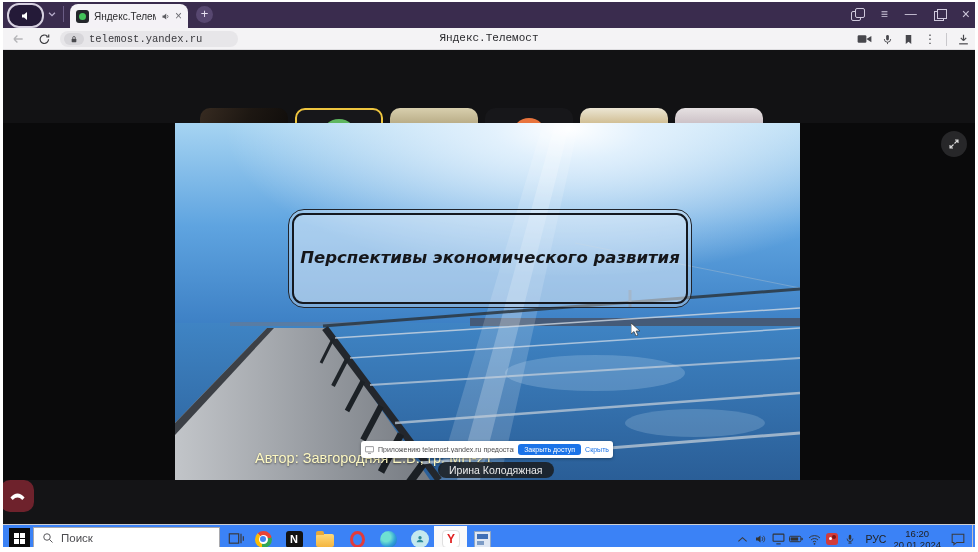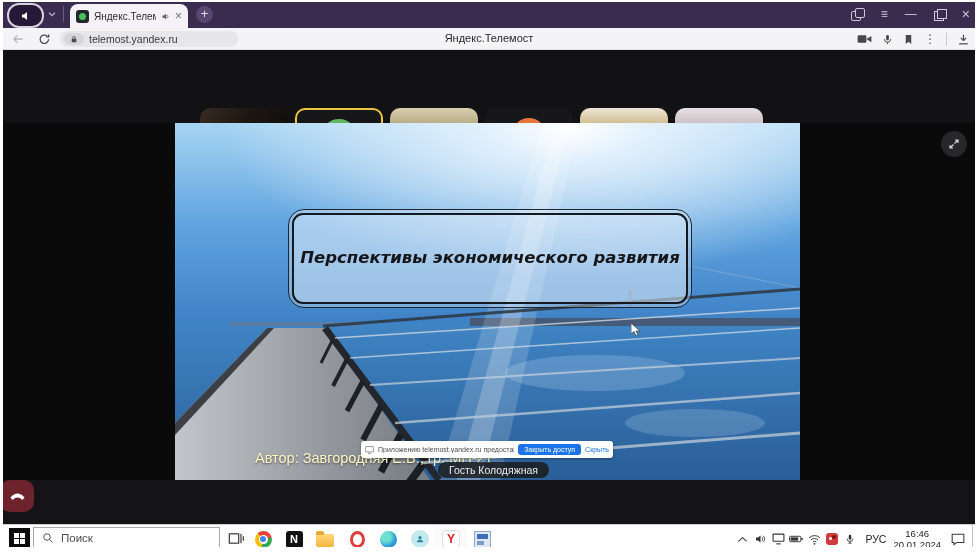--- a/index.html
+++ b/index.html
@@ -21,21 +21,21 @@
   .winicons{position:absolute;right:8px;top:0;height:28px;display:flex;align-items:center;gap:17px;color:#cfc8dc;}
   .wi{font-size:12px;line-height:1;display:flex;align-items:center;justify-content:center;}
   .panels{position:relative;width:13px;height:12px;}
   .panels .sq1{position:absolute;left:0;top:3px;width:8px;height:8px;border:1.2px solid #cfc8dc;border-radius:2px;}
   .panels .sq2{position:absolute;left:4px;top:0;width:8px;height:8px;border:1.2px solid #cfc8dc;border-radius:2px;background:#3a2c4e;}
   .maxi{position:relative;width:11px;height:11px;}
   .maxi .sqm{position:absolute;left:0;top:2px;width:8px;height:8px;border:1.2px solid #cfc8dc;}
   .maxi .sqm2{position:absolute;left:3px;top:0;width:8px;height:8px;border:1.2px solid #cfc8dc;background:#3a2c4e;}
 
   
-  .toolbar{position:absolute;left:0;top:28px;width:978px;height:22px;background:#f4f3f5;border-bottom:1px solid #dedde0;box-sizing:border-box;}
+  .toolbar{position:absolute;left:0;top:28px;width:978px;height:22px;background:#f4f3f5;border-bottom:1px solid #dedde0;box-sizing:border-box;font-family:Liberation Mono, monospace;}
   .nav-ico{position:absolute;top:3px;width:16px;height:16px;display:flex;align-items:center;justify-content:center;}
   .addr{position:absolute;left:60px;top:3px;width:178px;height:16px;background:#e7e6e9;border-radius:9px;display:flex;align-items:center;gap:5px;padding:0 4px;box-sizing:border-box;}
   .lockchip{width:20px;height:12px;background:#d7d6da;border-radius:6px;display:flex;align-items:center;justify-content:center;}
   .addr-text{font-size:10.5px;color:#3a3a3e;white-space:nowrap;}
   .center-title{position:absolute;left:0;top:4px;width:978px;text-align:center;font-size:11px;color:#2a2a2e;pointer-events:none;}
   .tb-right{position:absolute;right:8px;top:0;height:22px;display:flex;align-items:center;gap:10px;color:#47474c;}
   .tb-sep{width:1px;height:13px;background:#c9c8cc;}
 
   
   .strip-bg{position:absolute;left:0;top:50px;width:978px;height:73px;background:#121214;}
@@ -65,21 +65,21 @@
   .notif-btn{background:#1a73e8;color:#fff;font-size:7px;border-radius:3px;padding:2px 6px;white-space:nowrap;}
   .notif-link{color:#1a73e8;font-size:7px;white-space:nowrap;}
   .speaker-pill{position:absolute;left:438px;top:339px;background:rgba(24,24,24,0.82);border-radius:10px;padding:2px 11px;font-size:10.5px;color:#ececec;white-space:nowrap;}
   .fs-btn{position:absolute;left:941px;top:8px;width:26px;height:26px;border-radius:50%;background:#272729;display:flex;align-items:center;justify-content:center;}
 
   
   .controls{position:absolute;left:0;top:480px;width:978px;height:44px;background:#141416;}
   .hangup{left:938px;top:485px;width:34px;height:32px;border-radius:10px;background:#6e222c;display:flex;align-items:center;justify-content:center;}
 
   
-  .taskbar{position:absolute;left:0;top:524px;width:978px;height:28px;background:#ffffff;border-top:1px solid #cfcfd2;box-sizing:border-box;}
+  .taskbar{position:absolute;left:0;top:524px;width:978px;height:28px;background:#3b82f6;border-top:1px solid #cfcfd2;box-sizing:border-box;}
   .start{position:absolute;left:9px;top:3px;width:21px;height:20px;background:#0a0a0a;display:flex;align-items:center;justify-content:center;}
   .winlogo{display:grid;grid-template-columns:5px 5px;grid-template-rows:5px 5px;gap:1px;}
   .winlogo i{background:#fff;}
   .tsearch{position:absolute;left:33px;top:2px;width:187px;height:22px;background:#fff;border:1px solid #a9a9ad;box-sizing:border-box;display:flex;align-items:center;gap:7px;padding:0 8px;}
   .tsearch span{font-size:11.5px;color:#4c4c50;}
   .taskview{position:absolute;left:228px;top:6px;}
   .tapp{position:absolute;top:4px;width:20px;height:20px;display:flex;align-items:center;justify-content:center;}
   .runline{position:absolute;top:25px;height:2px;background:#2f7fd6;}
   .ytile{position:absolute;left:434px;top:1px;width:33px;height:25px;background:#fafafa;}
   .chrome{width:17px;height:17px;border-radius:50%;background:conic-gradient(from -45deg,#ea4335 0 120deg,#34a853 120deg 240deg,#fbbc05 240deg 360deg);position:relative;}
@@ -317,21 +317,21 @@
     <div class="notif">
       <svg width="9" height="8" viewBox="0 0 24 20">
           <rect x="1" y="1" width="22" height="14" rx="1.5" fill="none" stroke="#7a7a7e" stroke-width="2"></rect>
           <path d="M8 19h8" stroke="#7a7a7e" stroke-width="2"></path>
         </svg>
       <span class="notif-text">Приложению telemost.yandex.ru предоставлен доступ к вашему экрану.</span>
       <span class="notif-btn">Закрыть доступ</span>
       <span class="notif-link">Скрыть</span>
     </div>
 
-    <div class="speaker-pill">Гость Колодяжная</div>
+    <div class="speaker-pill">Ирина Колодяжная</div>
 
     <div class="fs-btn">
       <svg width="12" height="12" viewBox="0 0 24 24">
           <path d="M14 4h6v6M20 4l-7 7M10 20H4v-6M4 20l7-7" fill="none" stroke="#dcdcdc" stroke-width="2.2"></path>
         </svg>
     </div>
   </div>
 
   <div class="controls">
 
@@ -438,21 +438,21 @@
           <span class="shield"></span>
         </span>
       <span class="tray-ico">
         <svg width="10" height="12" viewBox="0 0 24 24">
             <rect x="9" y="2" width="6" height="12" rx="3" fill="#333"></rect>
             <path d="M5 11a7 7 0 0 0 14 0M12 18v4M8 22h8" fill="none" stroke="#333" stroke-width="2"></path>
           </svg>
       </span>
       <span class="lang">РУС</span>
       <span class="clock">
-        <div>16:46</div>
+        <div>16:20</div>
         <div>20.01.2024</div>
       </span>
       <span class="tray-ico action-center">
         <svg width="14" height="13" viewBox="0 0 24 22">
             <path d="M2 2h20v14H10l-5 4v-4H2z" fill="none" stroke="#3a3a3e" stroke-width="1.8"></path>
           </svg>
       </span>
       <span class="show-desktop"></span>
     </div>
   </div>

